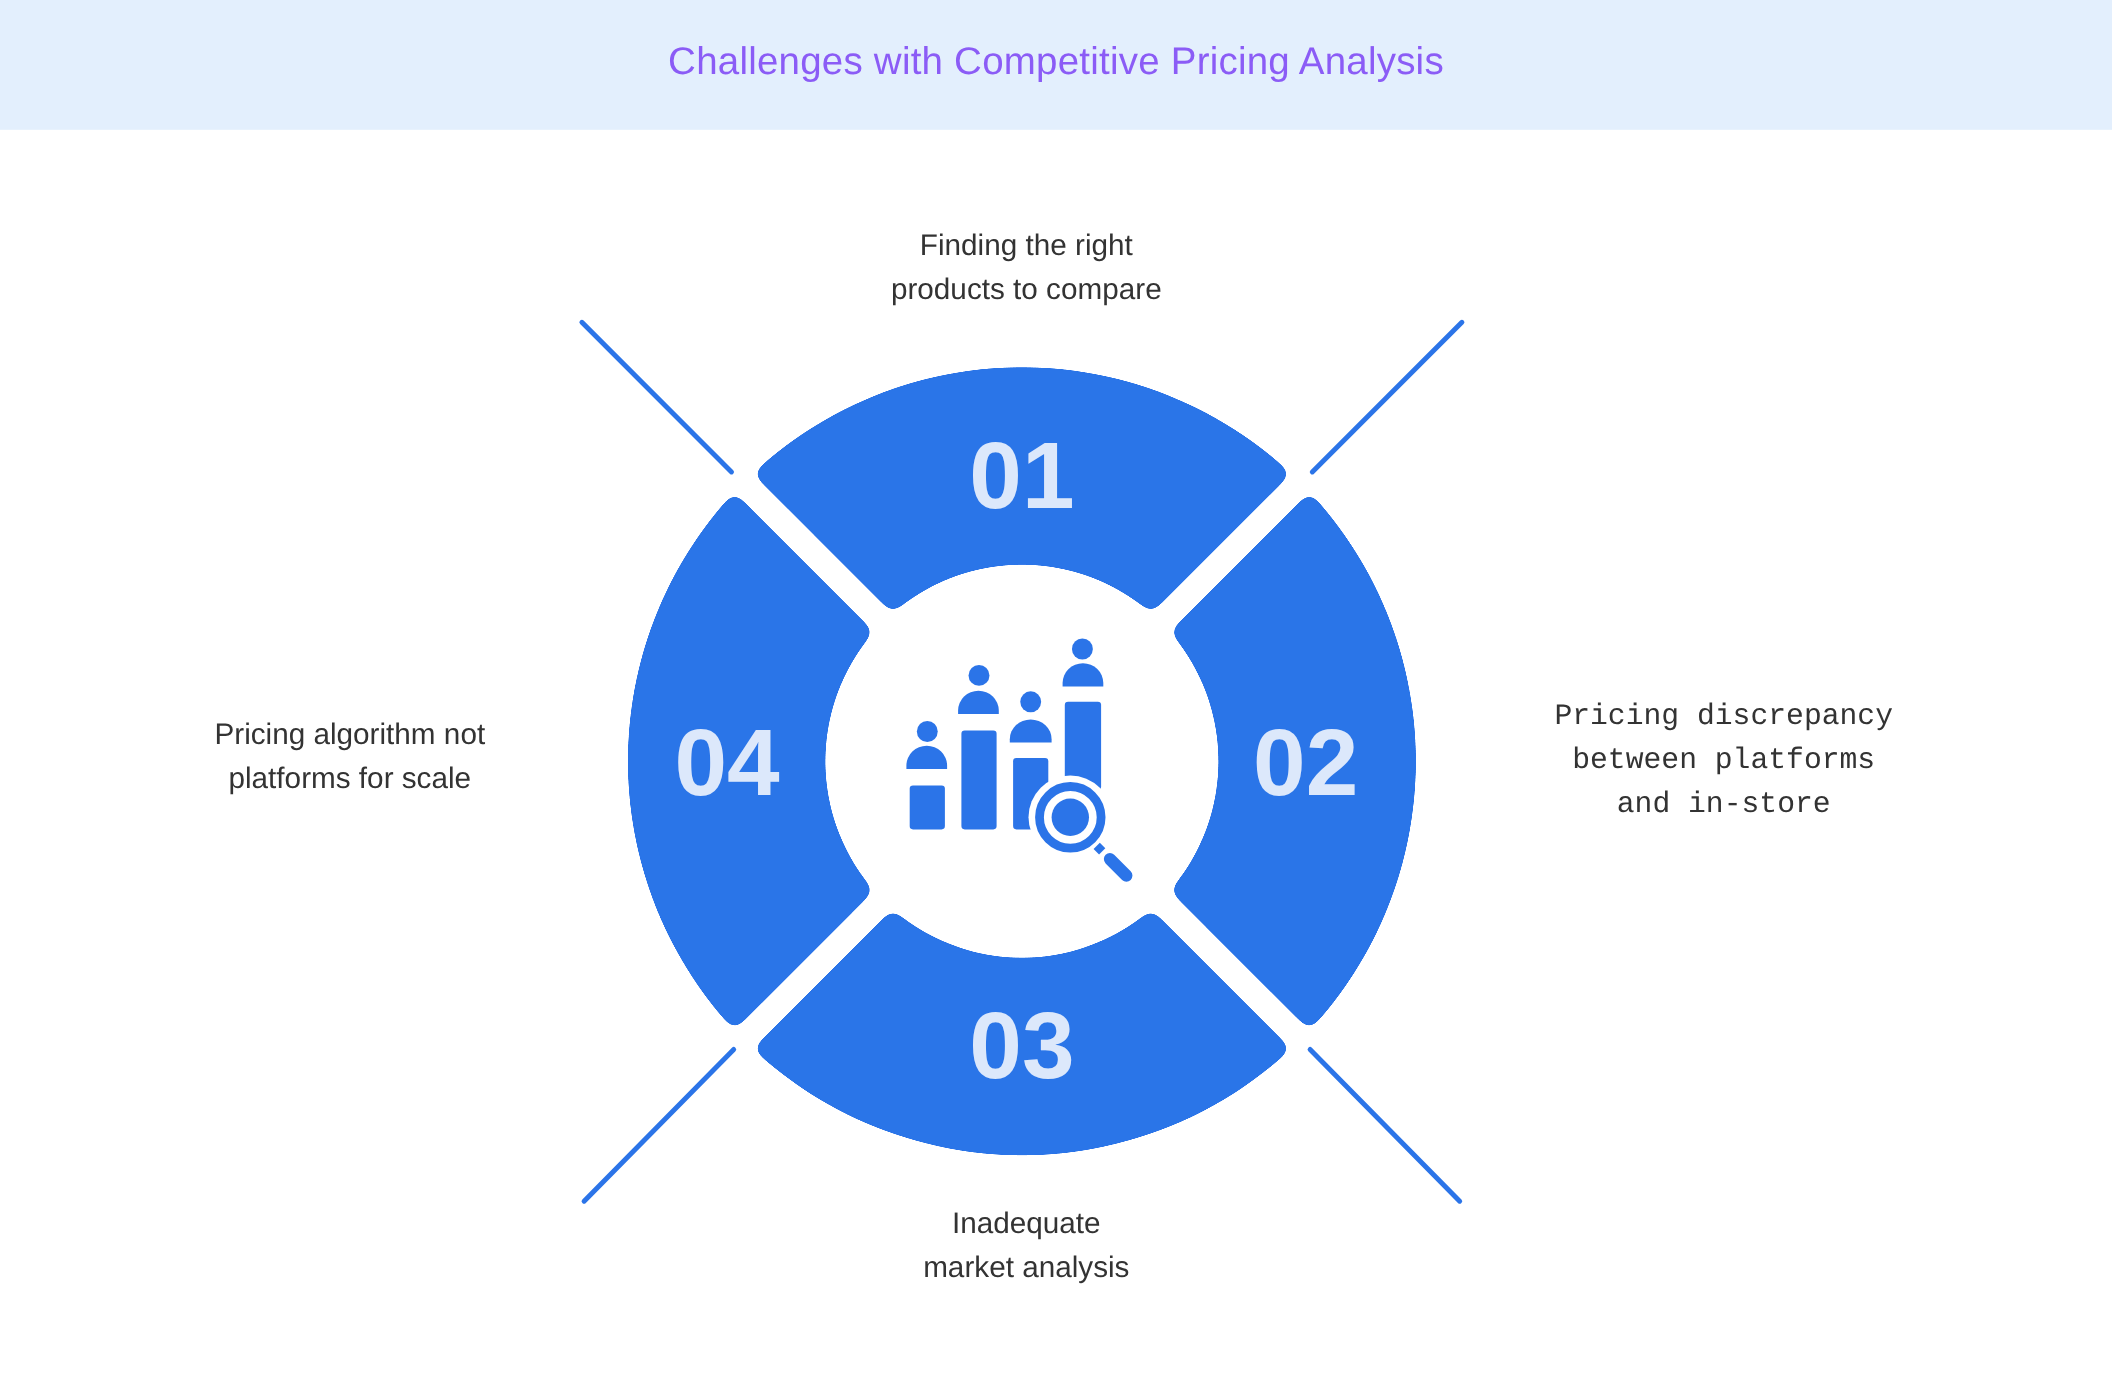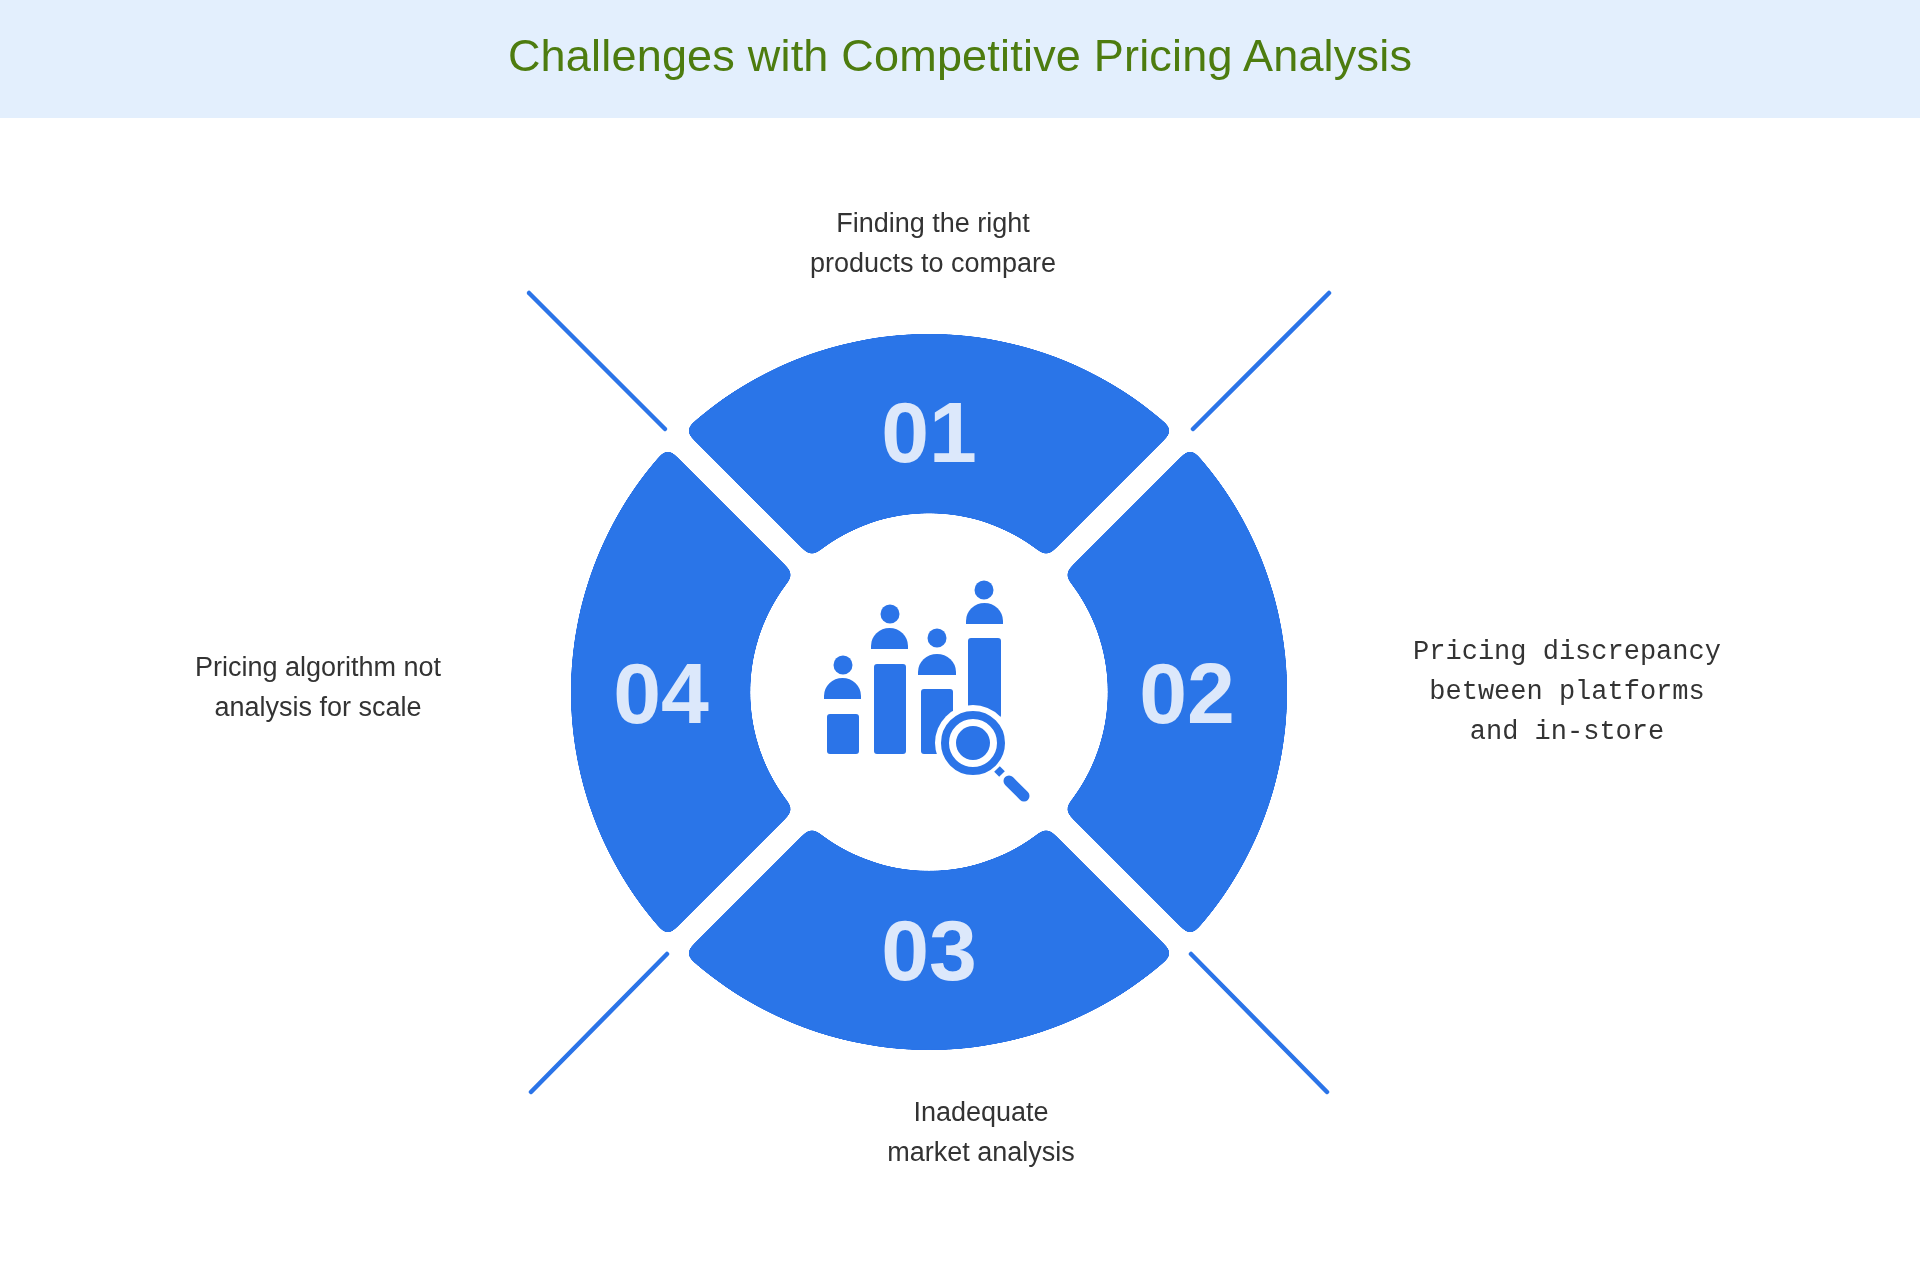--- a/index.html
+++ b/index.html
@@ -8,22 +8,22 @@
       background: #ffffff;
       font-family: "Liberation Sans", "DejaVu Sans", sans-serif;
       position: relative;
     }
     .header {
       position: absolute; left: 0; top: 0; width: 1920px; height: 118px;
       background: #e3effd;
       display: flex; align-items: center; justify-content: center;
     }
     .header h1 {
-      margin: 0; font-weight: 400; font-size: 45px; letter-spacing: 0.2px;
-      color: #4d7c0f; padding-bottom: 6px; text-align: center;
+      margin: 0; font-weight: 400; font-size: 35px; letter-spacing: 0.2px;
+      color: #8b5cf6; padding-bottom: 6px; text-align: center;
     }
     svg.diagram { position: absolute; left: 0; top: 0; }
     .label {
       position: absolute; text-align: center; color: #333333;
       font-size: 27px; line-height: 40px; white-space: pre-line;
       transform: translateX(-50%);
     }
     .num {
       font-family: "Liberation Sans", "DejaVu Sans", sans-serif;
       font-weight: 700; font-size: 86px; fill: #dce8fb;
@@ -97,16 +97,16 @@
     <line x1="997" y1="769" x2="1002" y2="774" stroke="#2b74e8" stroke-width="8" stroke-linecap="butt"></line>
     <line x1="1009" y1="781" x2="1024" y2="796" stroke="#2b74e8" stroke-width="11" stroke-linecap="round"></line>
   </g>
 </svg>
 
 <div class="label" style="left:933px; top:203px;">Finding the right
 products to compare</div>
 <div class="label" style="left:1567px; top:632px;font-family:Liberation Mono, monospace;">Pricing discrepancy
 between platforms
 and in-store</div>
-<div class="label" style="left:933px; top:1092px;margin-left:48px;">Inadequate
+<div class="label" style="left:933px; top:1092px;">Inadequate
 market analysis</div>
 <div class="label" style="left:318px; top:647px;">Pricing algorithm not
-analysis for scale</div>
+platforms for scale</div>
 
 </body></html>

